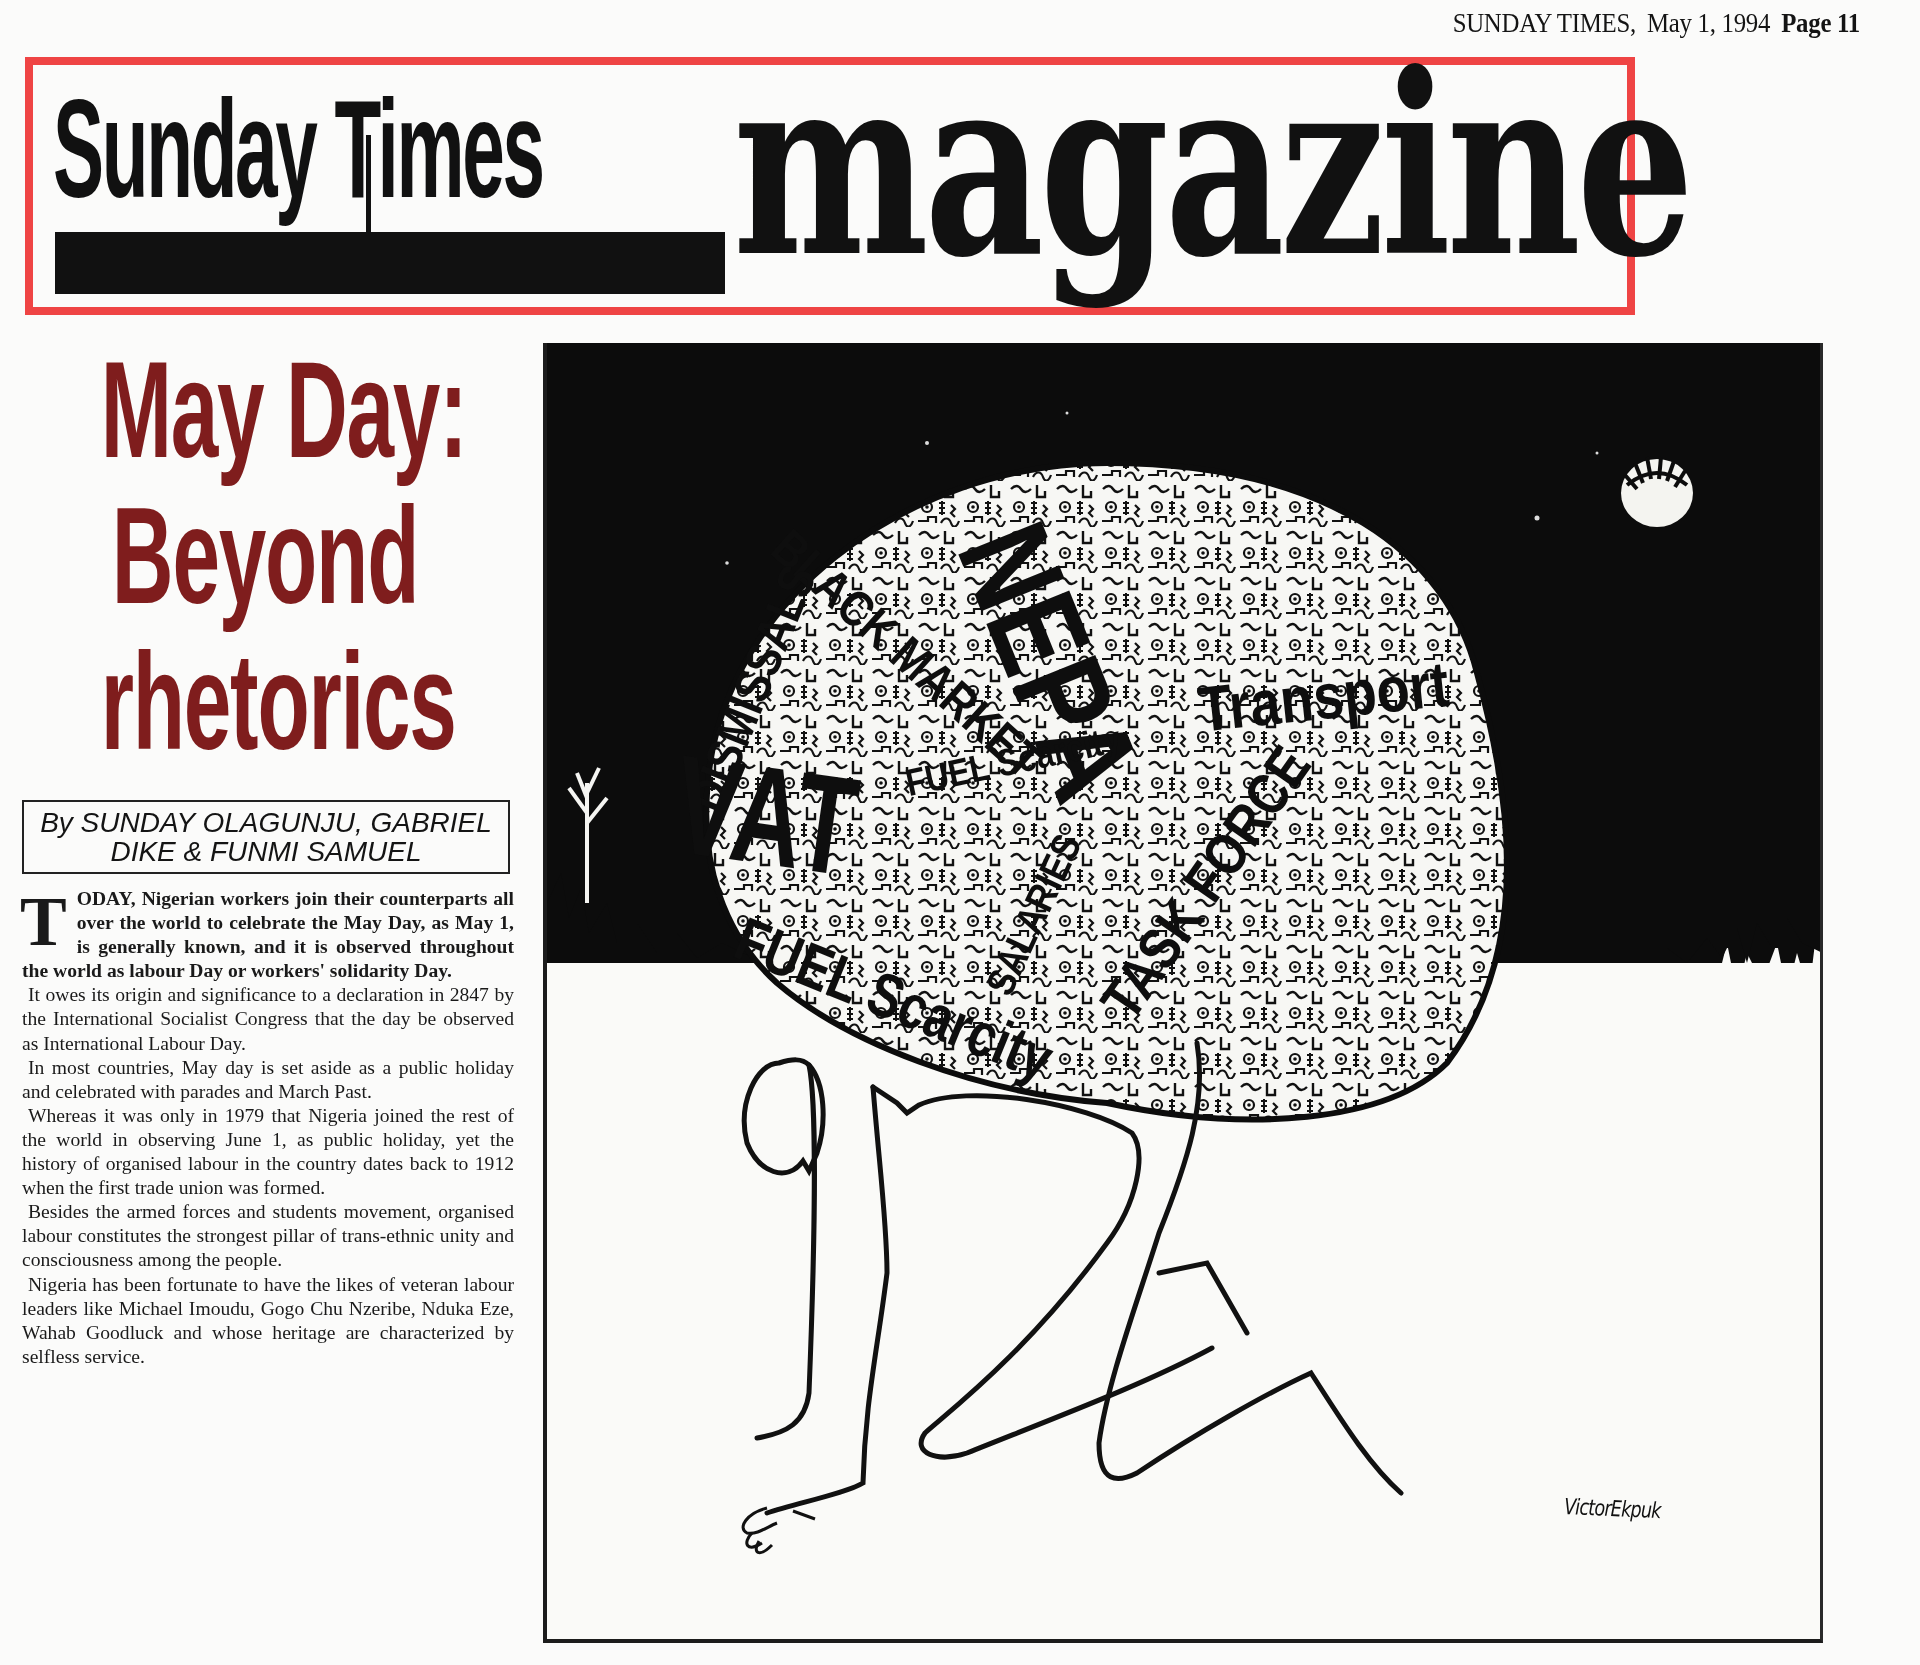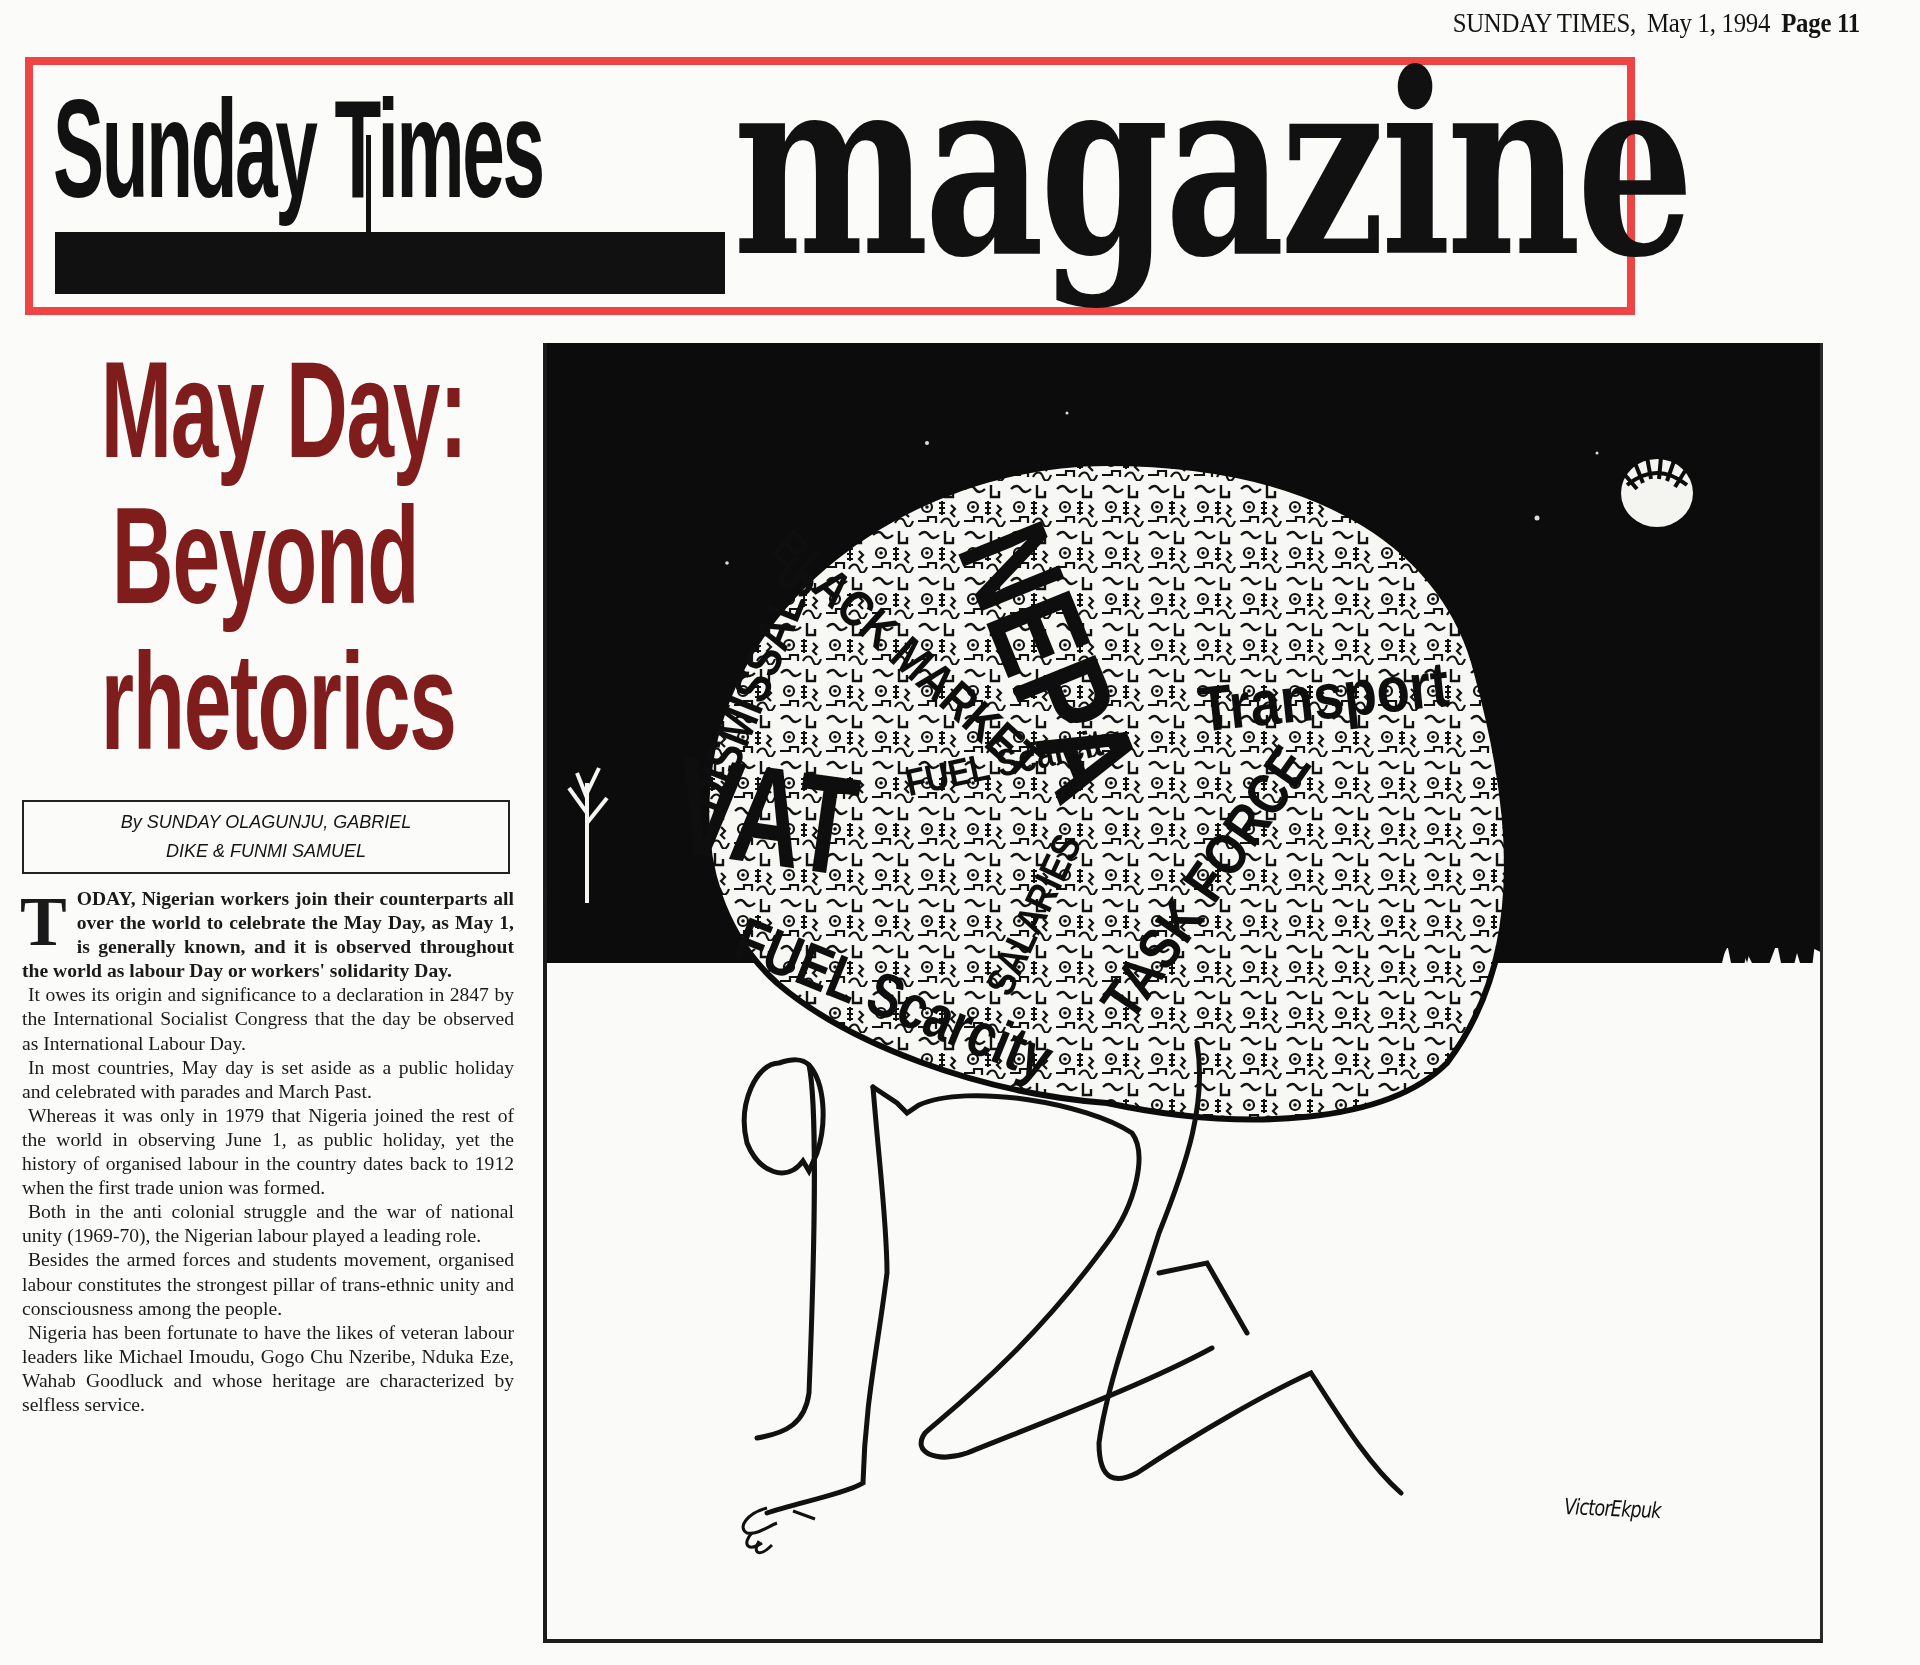--- a/index.html
+++ b/index.html
@@ -45,21 +45,21 @@
     font-family:"Liberation Sans", sans-serif; font-weight:bold; color:#7f1d1d;
   }
   .headline div {
     font-size:138px; line-height:146px; letter-spacing:-2px;
     transform:scaleX(0.62); transform-origin:center top; white-space:nowrap;
   }
 
   
   .byline {
     left:22px; top:800px; width:488px; height:74px; border:2px solid #222; box-sizing:border-box;
-    font-family:"Liberation Sans", sans-serif; font-style:italic; font-size:18px;
+    font-family:"Liberation Sans", sans-serif; font-style:italic; font-size:28px;
     text-align:center; line-height:29px; padding-top:6px;
   }
 
   
   .body-text {
     left:22px; top:887px; width:492px; font-family:"Liberation Serif", serif;
     font-size:19.6px; line-height:24.1px; text-align:justify; color:#1a1a1a;
   }
   .body-text p { margin:0; text-indent:6px; }
   .body-text .lead { font-weight:bold; text-indent:0; }
@@ -108,21 +108,20 @@
 <div class="abs byline">
   <div>By SUNDAY OLAGUNJU, GABRIEL</div>
   <div>DIKE &amp; FUNMI SAMUEL</div>
 </div>
 
 <div class="abs body-text">
   <p class="lead"><span class="dropcap">T</span><span>ODAY, Nigerian workers join their counterparts all over the world to celebrate the May Day, as May 1, is generally known, and it is observed throughout the world as labour Day or workers' solidarity Day.</span></p>
   <p>It owes its origin and significance to a declaration in 2847 by the International Socialist Congress that the day be observed as International Labour Day.</p>
   <p>In most countries, May day is set aside as a public holiday and celebrated with parades and March Past.</p>
   <p>Whereas it was only in 1979 that Nigeria joined the rest of the world in observing June 1, as public holiday, yet the history of organised labour in the country dates back to 1912 when the first trade union was formed.</p>
-  <p>Both in the anti colonial struggle and the war of national unity (1969-70), the Nigerian labour played a leading role.</p>
   <p>Besides the armed forces and students movement, organised labour constitutes the strongest pillar of trans-ethnic unity and consciousness among the people.</p>
   <p>Nigeria has been fortunate to have the likes of veteran labour leaders like Michael Imoudu, Gogo Chu Nzeribe, Nduka Eze, Wahab Goodluck and whose heritage are characterized by selfless service.</p>
 </div>
 
 <div class="abs illus">
   <svg width="1280" height="1300" viewBox="0 0 1280 1300">
     <defs>
       <pattern id="doodle" width="46" height="46" patternUnits="userSpaceOnUse">
         <rect width="46" height="46" fill="#f7f7f4"></rect>
         <path d="M4 8 q6 -6 10 0 t10 0" stroke="#111" stroke-width="2.4" fill="none"></path>

